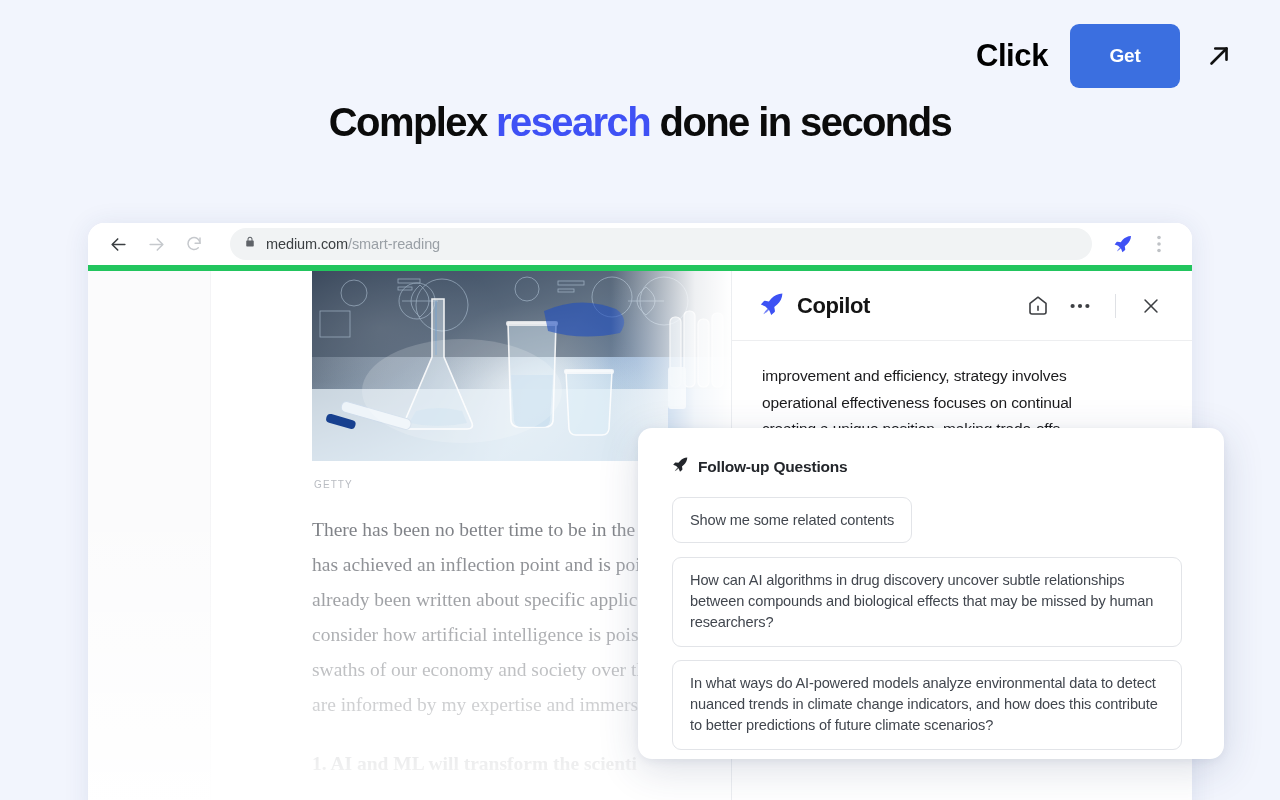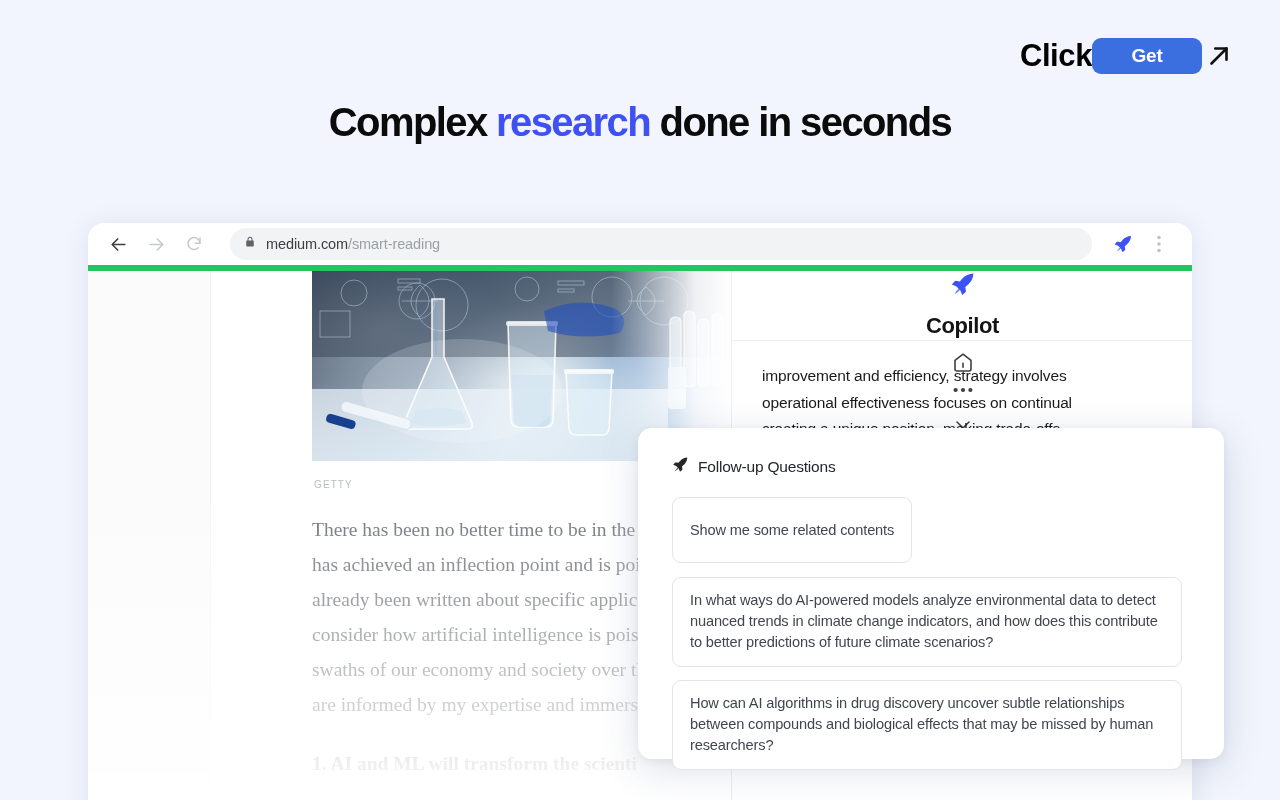--- a/index.html
+++ b/index.html
@@ -17,35 +17,36 @@
     -webkit-font-smoothing: antialiased;
   }
 
   
   .promo-bar {
     position: absolute;
     top: 0; right: 0;
     height: 112px;
     display: flex;
     align-items: center;
+    gap: 22px;
     padding-right: 44px;
   }
   .promo-click {
     font-size: 31px;
     font-weight: 700;
     color: #000;
     letter-spacing: -0.4px;
   }
   .promo-get {
     background: #3b6fe0;
     color: #ffffff;
     border: none;
     border-radius: 9px;
     width: 110px;
-    height: 36px;
+    height: 64px;
     font-size: 19px;
     font-weight: 700;
     font-family: "Liberation Sans", sans-serif;
     cursor: pointer;
     letter-spacing: -0.2px;
   }
   .promo-arrow {
     width: 34px; height: 34px;
     display: flex; align-items: center; justify-content: center;
     cursor: pointer;
@@ -215,21 +216,20 @@
     position: relative;
   }
   .copilot-header {
     height: 70px;
     display: flex;
     align-items: center;
     padding: 0 26px 0 27px;
     gap: 12px;
     border-bottom: 1px solid #edeef0;
     background: #fff;
-    flex-direction: column;
   }
   .copilot-title {
     font-size: 22px;
     font-weight: 700;
     color: #141414;
     letter-spacing: -0.4px;
     flex: 1;
   }
   .hdr-icon {
     width: 30px; height: 30px;
@@ -286,29 +286,29 @@
     z-index: 20;
   }
   .fu-head {
     display: flex;
     align-items: center;
     gap: 9px;
     margin-bottom: 20px;
   }
   .fu-head-label {
     font-size: 15.5px;
-    font-weight: 400;
+    font-weight: 700;
     color: #23262b;
     letter-spacing: -0.2px;
   }
   .chip {
     display: inline-block;
     border: 1px solid #e2e4e8;
     border-radius: 9px;
-    padding: 24px 17px;
+    padding: 14px 17px;
     font-size: 14.6px;
     color: #41464e;
     background: #fff;
     cursor: pointer;
     letter-spacing: -0.15px;
     margin-bottom: 14px;
   }
   .qcard {
     border: 1px solid #e2e4e8;
     border-radius: 9px;
@@ -520,15 +520,15 @@
     <span>
       <svg width="17" height="17" viewBox="0 0 24 24">
         <path d="M21.6 2.2c-4.1.2-7.6 1.9-10.2 4.8L9.1 9.7l-3.6-.6c-.5-.1-1 .1-1.3.5L1.7 12.5l4.2 1.7 3.7 3.7 1.7 4.2 2.9-2.5c.4-.3.6-.8.5-1.3l-.6-3.6 2.7-2.3c2.9-2.6 4.6-6.1 4.8-10.2z" fill="#23262b"></path>
         <path d="M9.4 17.4l-1.6 1.6c-1 1-3.8 2.5-3.8 2.5s1.5-2.8 2.5-3.8l1.6-1.6z" fill="#23262b" opacity="0.7"></path>
       </svg>
     </span>
     <span class="fu-head-label">Follow-up Questions</span>
   </div>
 
   <div class="chip">Show me some related contents</div>
+  <div class="qcard">How can AI algorithms in drug discovery uncover subtle relationships between compounds and biological effects that may be missed by human researchers?</div>
   <div class="qcard">In what ways do AI-powered models analyze environmental data to detect nuanced trends in climate change indicators, and how does this contribute to better predictions of future climate scenarios?</div>
-  <div class="qcard">How can AI algorithms in drug discovery uncover subtle relationships between compounds and biological effects that may be missed by human researchers?</div>
 </div>
 
 </body></html>

